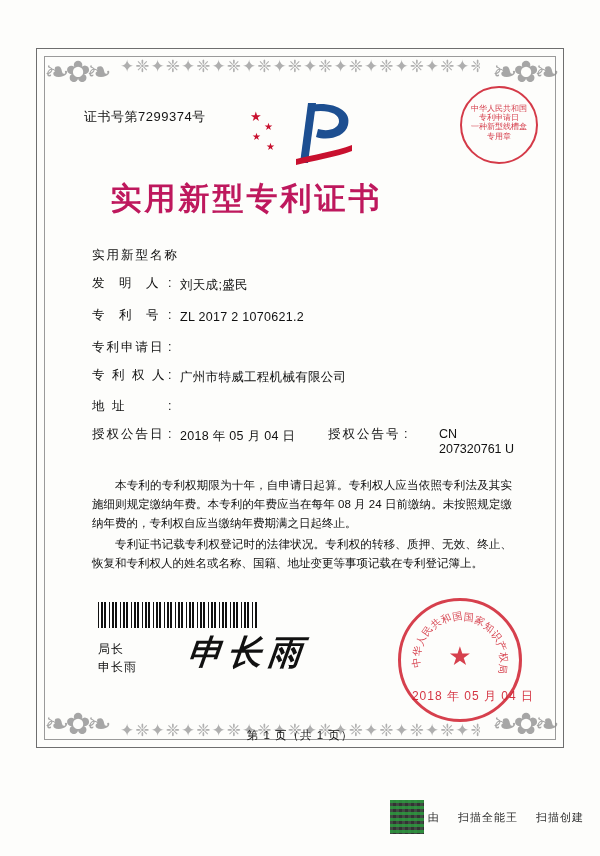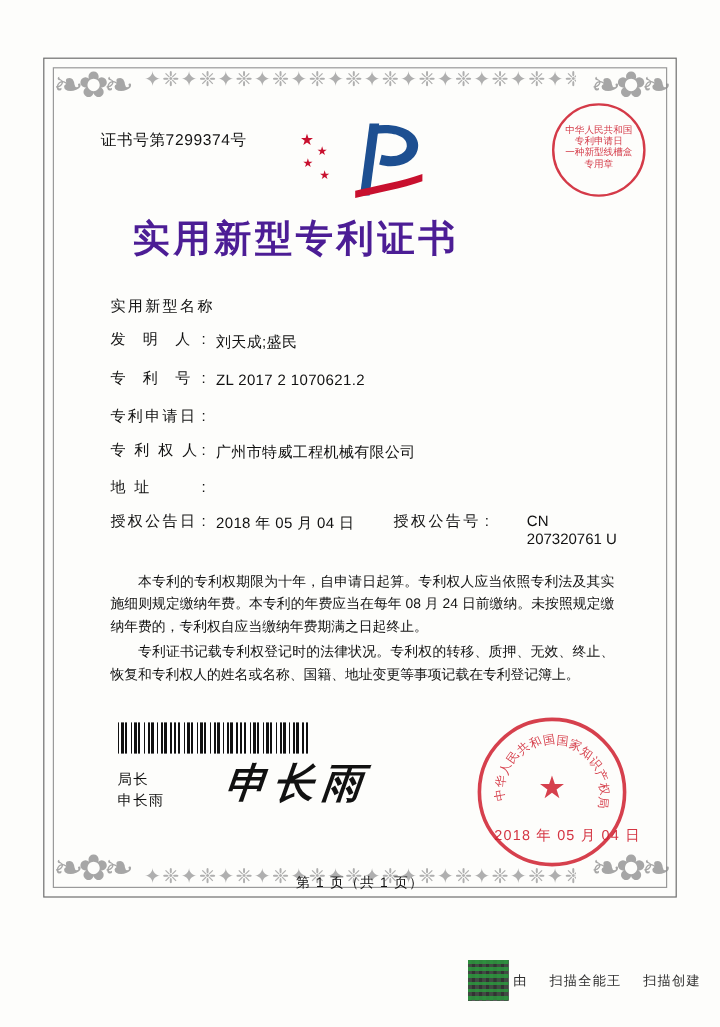--- a/index.html
+++ b/index.html
@@ -146,21 +146,21 @@
 
   
   .title {
     position: absolute;
     left: 0; top: 178px;
     width: 493px;
     text-align: center;
     font-size: 31px;
     font-weight: bold;
     letter-spacing: 3px;
-    color: #4c1d95;
+    color: #be185d;
     font-family: Liberation Mono, monospace;
   }
 
   
   .fields {
     position: absolute;
     left: 92px; top: 248px;
     width: 424px;
     font-size: 12.5px;
     color: #111;

